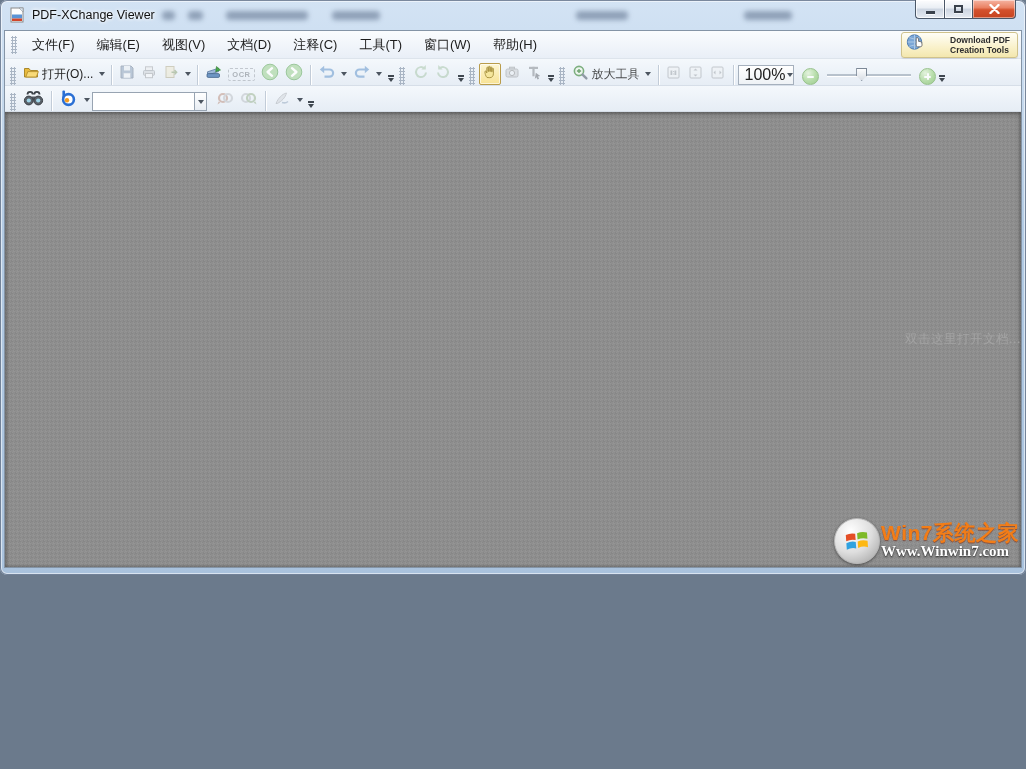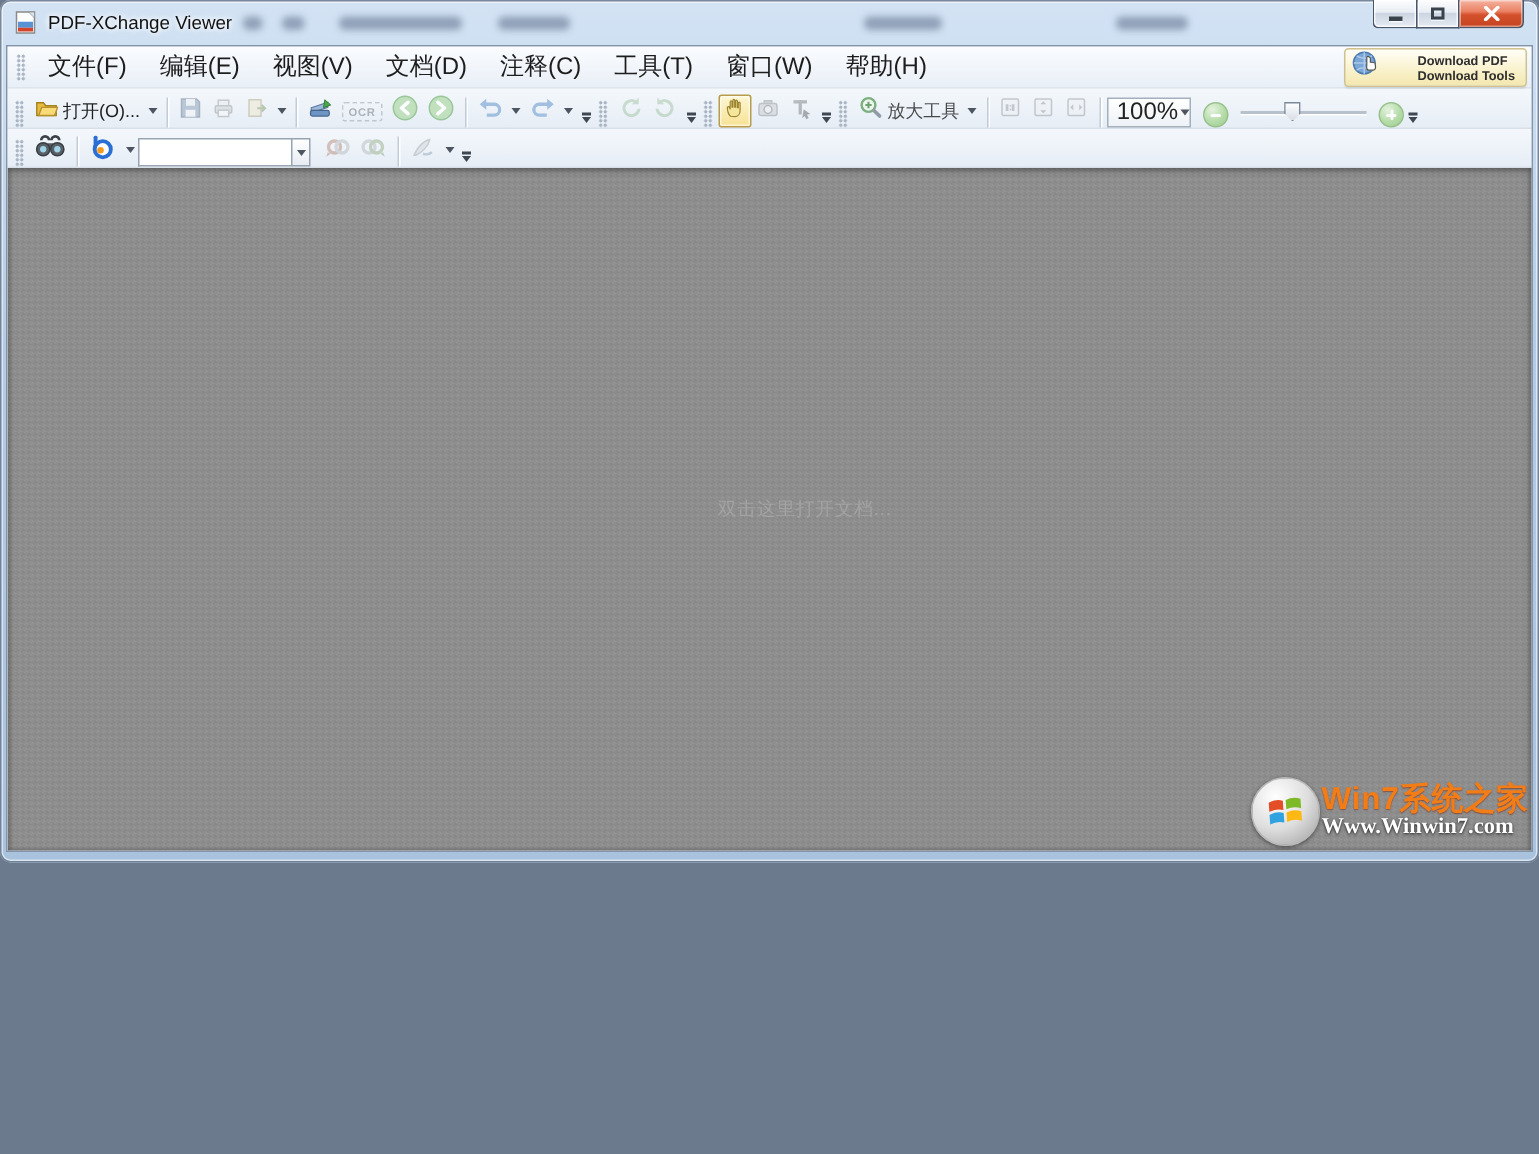--- a/index.html
+++ b/index.html
@@ -29,21 +29,21 @@
   .glyph-min { width:9px; height:3px; background:#3a424c; box-shadow:0 1px 0 rgba(255,255,255,.8); margin-top:6px; }
   .glyph-max { width:9px; height:8px; border:2px solid #3a424c; box-shadow:0 1px 0 rgba(255,255,255,.6); }
 
   
   .client { position:absolute; left:4px; right:4px; top:30px; bottom:7px;
     display:flex; flex-direction:column; background:#edf2f8;
     border:1px solid #8494a6; overflow:hidden; }
 
   .menubar { position:relative; height:28px; display:flex; align-items:center; padding:0 4px;
     background:linear-gradient(#fafcfe,#e9eff7); border-bottom:1px solid #dde4ec; }
-  .menu-item { padding:4px 11px; font-size:16px; color:#1d1d1d; cursor:default; }
+  .menu-item { padding:4px 11px; font-size:13px; color:#1d1d1d; cursor:default; }
 
   .download-btn { position:absolute; right:3px; top:1px; height:26px; display:flex; align-items:center;
     gap:4px; padding:1px 7px 1px 4px; background:linear-gradient(#fffef7,#f9f1ca 60%,#f3e7ae);
     border:1px solid #cfc28c; border-radius:3px; box-shadow:0 1px 1px rgba(0,0,0,.08); }
   .dl-text { font-size:8.5px; line-height:1.2; font-weight:bold; color:#2e2e2e; }
   .dl-text span { display:block;padding-left:20px; }
 
   .toolbar { display:flex; align-items:flex-end; padding:0 3px;
     background:linear-gradient(#f4f8fc,#e6edf5); border-bottom:1px solid #d6dee8; }
   .t1 { height:27px; } .t2 { height:26px; }
@@ -93,21 +93,21 @@
     background:#fff; border-radius:1px; }
 
   .slider { position:relative; width:88px; height:20px; margin:0 6px; flex:none; }
   .slider .track { position:absolute; left:2px; right:2px; top:9px; height:2px;
     background:#b7c1cc; box-shadow:0 1px 0 #fff; }
   .slider .thumb { position:absolute; left:36%; top:3px; width:11px; height:13px;
     background:linear-gradient(#fcfdfe,#d9dee5); border:1px solid #7d8997;
     clip-path:polygon(0 0,100% 0,100% 58%,50% 100%,0 58%); }
 
   
-  .canvas { flex:1; position:relative; display:flex; align-items:center; justify-content:center;
+  .canvas { flex:1; position:relative; display:flex; align-items:center; justify-content:flex-end;
     background-color:#8e8e8e;
     background-image:
       linear-gradient(45deg, rgba(255,255,255,.05) 25%, transparent 25%, transparent 75%, rgba(255,255,255,.05) 75%),
       linear-gradient(45deg, rgba(0,0,0,.05) 25%, transparent 25%, transparent 75%, rgba(0,0,0,.05) 75%);
     background-size:4px 4px; background-position:0 0,2px 2px;
     box-shadow:inset 0 2px 4px rgba(0,0,0,.30), inset 2px 0 3px rgba(0,0,0,.12), inset -2px -1px 3px rgba(0,0,0,.12);padding-left:47px; }
   .hint { color:#a3a3a3; font-size:12.5px; letter-spacing:.5px; }
 
   .watermark { position:absolute; right:2px; bottom:3px; display:flex; align-items:center; gap:1px; }
   .flag-circle { width:46px; height:46px; border-radius:50%; flex:none;
@@ -172,21 +172,21 @@
       <div class="download-btn">
         <span>
           <svg width="20" height="20" viewBox="0 0 20 20">
               <circle cx="8.5" cy="9" r="7.2" fill="#7ba7d7" stroke="#4c7ab0"></circle>
               <path d="M1.5 9 h14 M8.5 1.8 v14.4 M3.4 4.3 c3 2 7.2 2 10.2 0 M3.4 13.7 c3 -2 7.2 -2 10.2 0" stroke="#adc9e6" fill="none" stroke-width="1"></path>
               <path d="M10.2 5.2 v5.2 c0 0 -.6 3.4 1.2 3.4 h3 c1.6 0 1.7 -1.6 1.6 -2.6 l-.3 -2.2 c-.9 -.4 -3.1 -.6 -3.1 -.6 v-2.4 c0 -1.2 -2.4 -1.9 -2.4 -.8 z" fill="#fff" stroke="#555" stroke-width=".8"></path>
             </svg>
         </span>
         <span class="dl-text">
           <span>Download PDF</span>
-          <span>Download Tools</span>
+          <span>Creation Tools</span>
         </span>
       </div>
     </div>
 
     <div class="toolbar t1">
       <i class="grip"></i>
 
       <div class="tbtn">
         <span>
           <svg width="16" height="16" viewBox="0 0 16 16">

